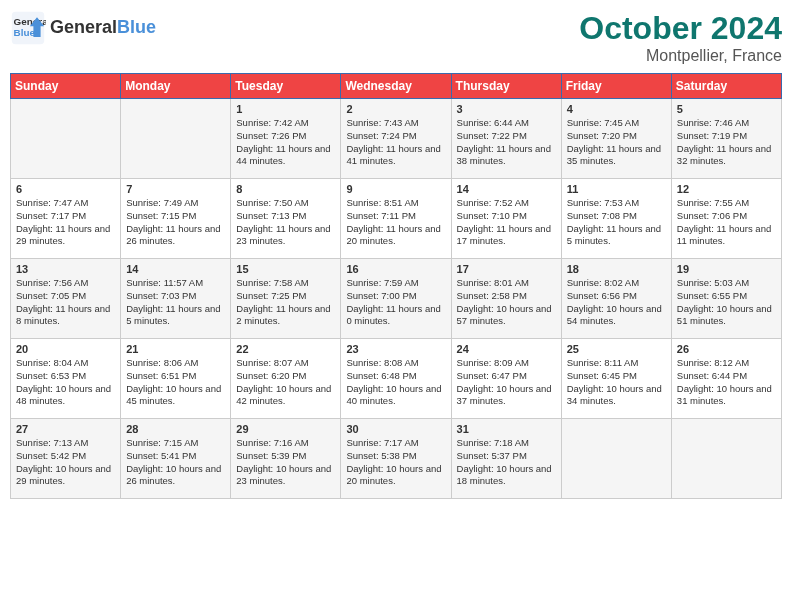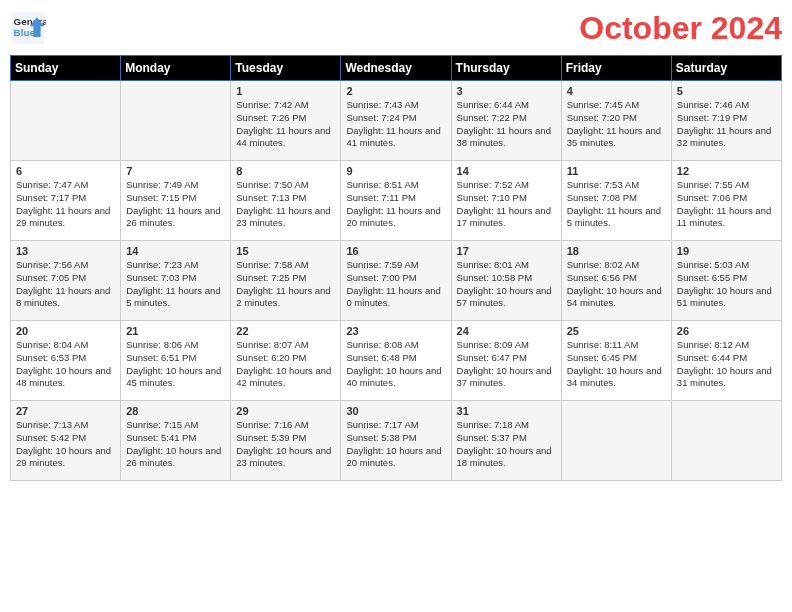--- a/index.html
+++ b/index.html
@@ -33,33 +33,33 @@
     .logo-icon {
       width: 36px;
       height: 36px;
     }
     .title-block {
       text-align: right;
     }
     .month-title {
       font-size: 32px;
       font-weight: bold;
-      color: #ef4444;
+      color: #0f766e;
     }
     .location {
       font-size: 16px;
       color: #555;
     }
     table {
       width: 100%;
       border-collapse: collapse;
       table-layout: fixed;
     }
     thead tr {
-      background-color: #000000;
+      background-color: #ef4444;
     }
     thead th {
       color: #fff;
       font-size: 12px;
       font-weight: bold;
       padding: 5px 4px;
       text-align: left;
       border: 1px solid #3a6aad;
     }
     tbody tr {
@@ -92,23 +92,29 @@
 <body>
 
 <div class="header">
   <div class="logo">
     <svg class="logo-icon" viewBox="0 0 40 40">
       <rect x="2" y="2" width="36" height="36" rx="4" fill="#f0f4fa"></rect>
       <text x="4" y="17" font-size="11" font-weight="bold" fill="#333" font-family="Arial">General</text>
       <text x="4" y="29" font-size="11" font-weight="bold" fill="#4a90d9" font-family="Arial">Blue</text>
       <polygon points="30,8 38,18 34,18 34,30 26,30 26,18 22,18" fill="#4a90d9"></polygon>
     </svg>
+    <div>
+      <div class="logo-text">
+        <span style="color:#333;">General</span><span>Blue</span>
+      </div>
+    </div>
   </div>
   <div class="title-block">
     <div class="month-title">October 2024</div>
+    <div class="location">Montpellier, France</div>
   </div>
 </div>
 
 <table>
   <thead>
     <tr>
     <th>Sunday</th>
         <th>Monday</th>
         <th>Tuesday</th>
         <th>Wednesday</th>
@@ -225,21 +231,21 @@
           <div class="day-num">13</div>
           <div class="cell-content">
             <div>Sunrise: 7:56 AM</div>
             <div>Sunset: 7:05 PM</div>
             <div>Daylight: 11 hours and 8 minutes.</div>
           </div>
         </td>
         <td>
           <div class="day-num">14</div>
           <div class="cell-content">
-            <div>Sunrise: 7:23 AM</div>
+            <div>Sunrise: 11:57 AM</div>
             <div>Sunset: 7:03 PM</div>
             <div>Daylight: 11 hours and 5 minutes.</div>
           </div>
         </td>
         <td>
           <div class="day-num">15</div>
           <div class="cell-content">
             <div>Sunrise: 7:58 AM</div>
             <div>Sunset: 7:25 PM</div>
             <div>Daylight: 11 hours and 2 minutes.</div>
@@ -250,21 +256,21 @@
           <div class="cell-content">
             <div>Sunrise: 7:59 AM</div>
             <div>Sunset: 7:00 PM</div>
             <div>Daylight: 11 hours and 0 minutes.</div>
           </div>
         </td>
         <td>
           <div class="day-num">17</div>
           <div class="cell-content">
             <div>Sunrise: 8:01 AM</div>
-            <div>Sunset: 10:58 PM</div>
+            <div>Sunset: 2:58 PM</div>
             <div>Daylight: 10 hours and 57 minutes.</div>
           </div>
         </td>
         <td>
           <div class="day-num">18</div>
           <div class="cell-content">
             <div>Sunrise: 8:02 AM</div>
             <div>Sunset: 6:56 PM</div>
             <div>Daylight: 10 hours and 54 minutes.</div>
           </div>

